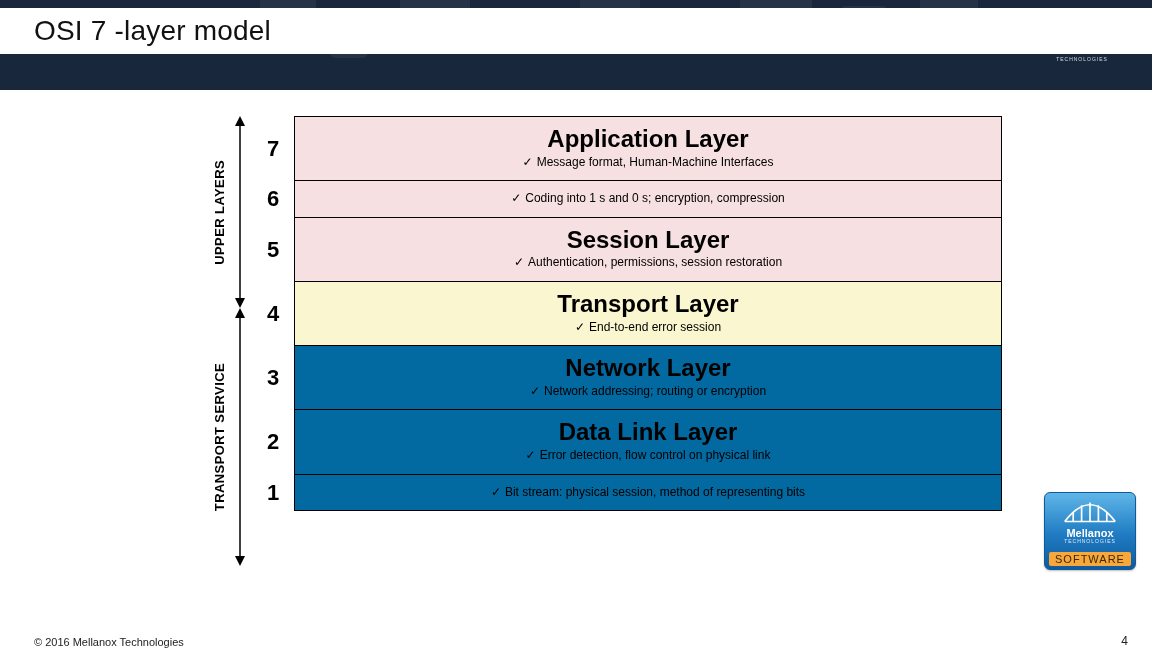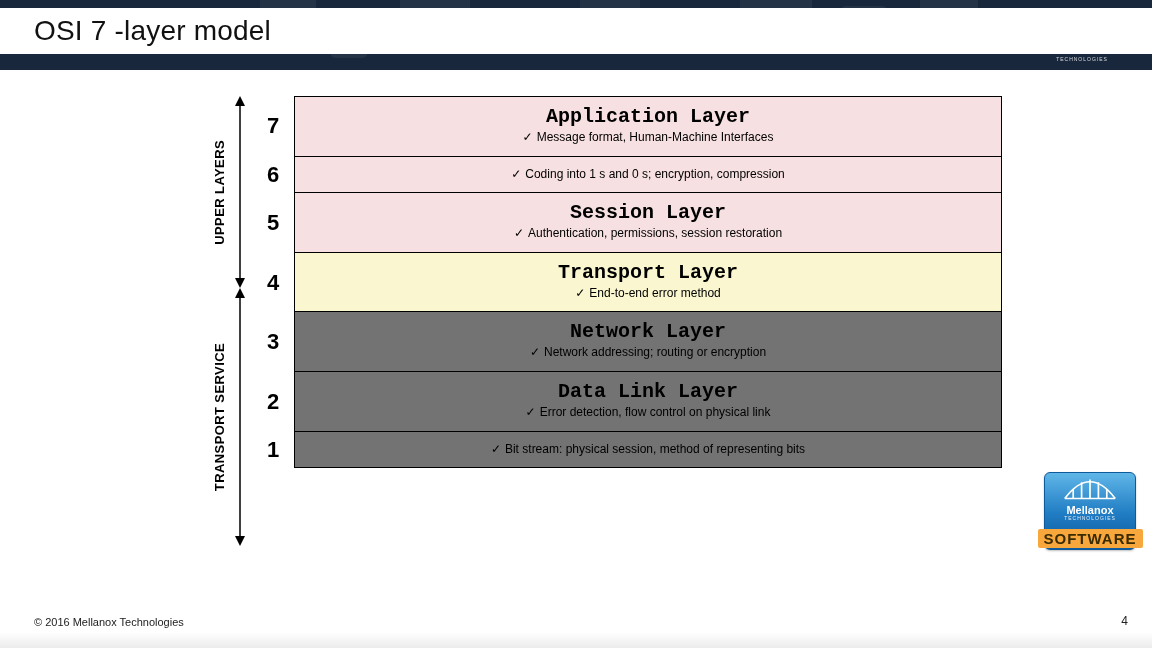--- a/index.html
+++ b/index.html
@@ -1,21 +1,21 @@
 <!DOCTYPE html>
 <html><head>
 <meta charset="utf-8">
 <style>
   * { box-sizing: border-box; margin: 0; padding: 0; }
   html, body { width: 1152px; height: 648px; font-family: Arial, Helvetica, sans-serif; background: #fff; overflow: hidden; }
 
   
   .header {
     position: relative;
-    height: 70px;
+    height: 90px;
     background: #18273b;
     color: #fff;
     overflow: hidden;
   }
   .header-squares {
     position: absolute; inset: 0;
     pointer-events: none;
   }
   .header-squares div {
     position: absolute;
@@ -76,35 +76,34 @@
   }
   .layer-cell {
     flex: 1;
     border: 1.5px solid #000;
     border-top-width: 0;
     text-align: center;
     padding: 8px 10px 10px 10px;
   }
   .row:first-child .layer-cell { border-top-width: 1.5px; }
   .layer-title {
-    font-size: 20px;
+    font-size: 24px;
     font-weight: 700;
     line-height: 1.15;
-    font-family: Liberation Mono, monospace;
   }
   .layer-desc {
     font-size: 12px;
     line-height: 1.3;
     margin-top: 2px;
   }
   .check { font-family: 'Segoe UI Symbol', Arial; margin-right: 4px; }
 
   .bg-pink   { background: #f7e0e1; }
   .bg-yellow { background: #faf6cf; }
-  .bg-green  { background: #737373; }
+  .bg-green  { background: #0369a1; }
 
   
   .side-group {
     position: absolute;
     width: 40px;
     display: flex;
     align-items: center;
     justify-content: center;
   }
   .side-group .label {
@@ -156,22 +155,22 @@
     align-items: center;
     justify-content: center;
     color: #fff;
     box-shadow: 0 1px 2px rgba(0,0,0,.25);
   }
   .logo-bottom svg { width: 56px; height: 30px; }
   .logo-bottom .brand { font-size: 11px; font-weight: 700; }
   .logo-bottom .sub { font-size: 5px; letter-spacing: 1px; opacity: .85; margin-top: -1px;}
   .logo-bottom .soft {
     margin-top: 8px;
-    font-size: 15px;
-    font-weight: 700;
+    font-size: 11px;
+    font-weight: 400;
     letter-spacing: 1px;
     background: #f7a73b;
     color: #3a2a00;
     padding: 1px 6px;
     border-radius: 2px;
   }
 </style>
 </head>
 <body>
 
@@ -243,21 +242,21 @@
       <div class="num-cell">5</div>
       <div class="layer-cell bg-pink">
         <div class="layer-title">Session Layer</div>
         <div class="layer-desc"><span class="check">✓</span><span>Authentication, permissions, session restoration</span></div>
       </div>
     </div>
     <div class="row">
       <div class="num-cell">4</div>
       <div class="layer-cell bg-yellow">
         <div class="layer-title">Transport Layer</div>
-        <div class="layer-desc"><span class="check">✓</span><span>End-to-end error method</span></div>
+        <div class="layer-desc"><span class="check">✓</span><span>End-to-end error session</span></div>
       </div>
     </div>
     <div class="row">
       <div class="num-cell">3</div>
       <div class="layer-cell bg-green">
         <div class="layer-title">Network Layer</div>
         <div class="layer-desc"><span class="check">✓</span><span>Network addressing; routing or encryption</span></div>
       </div>
     </div>
     <div class="row">

